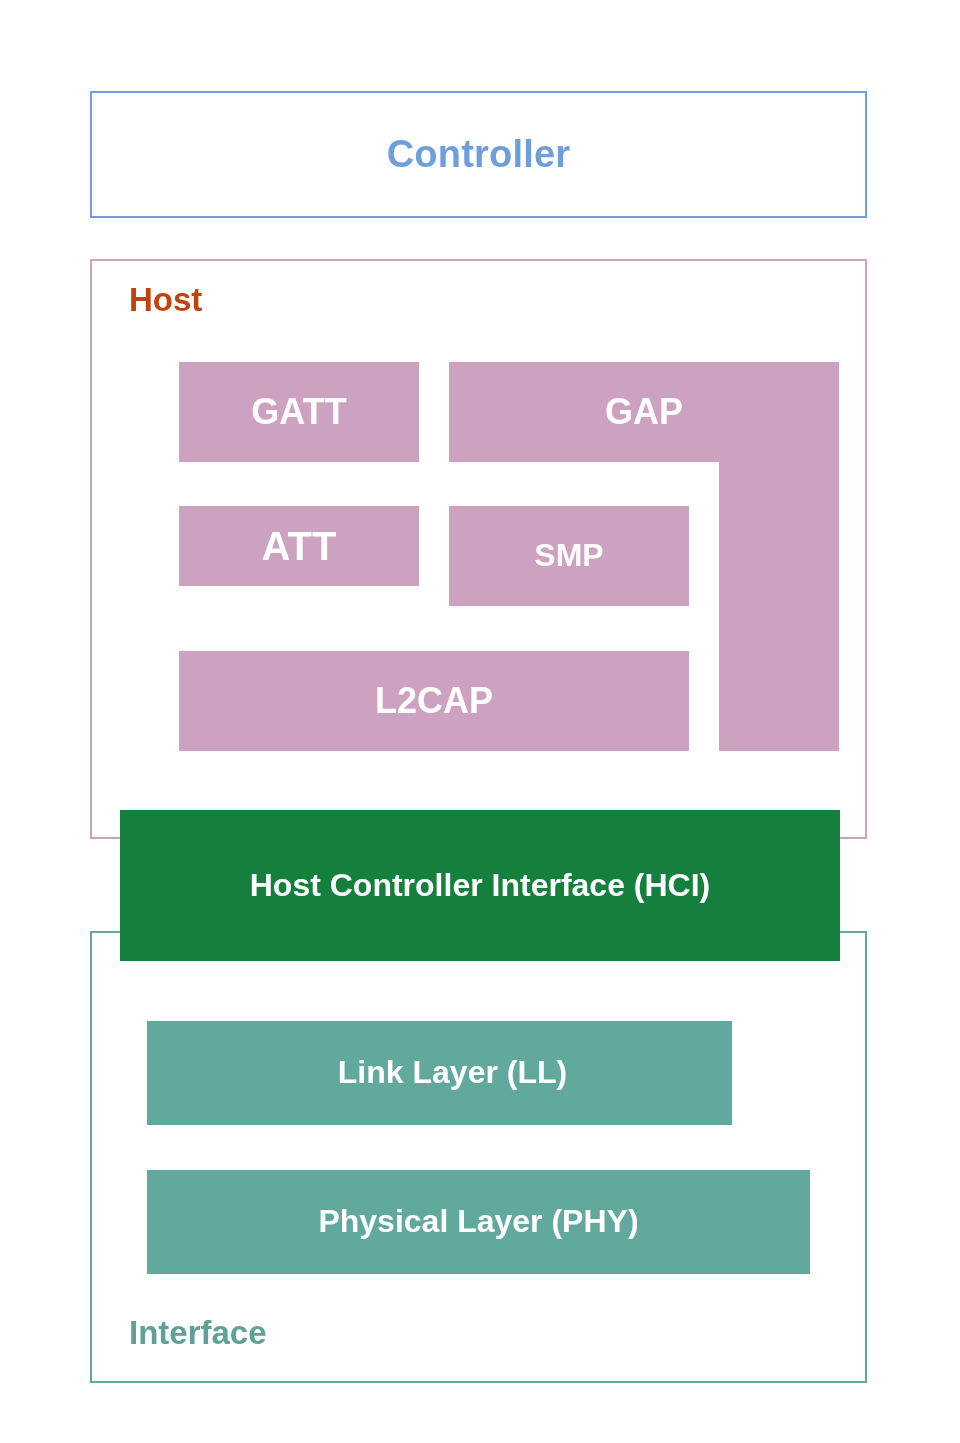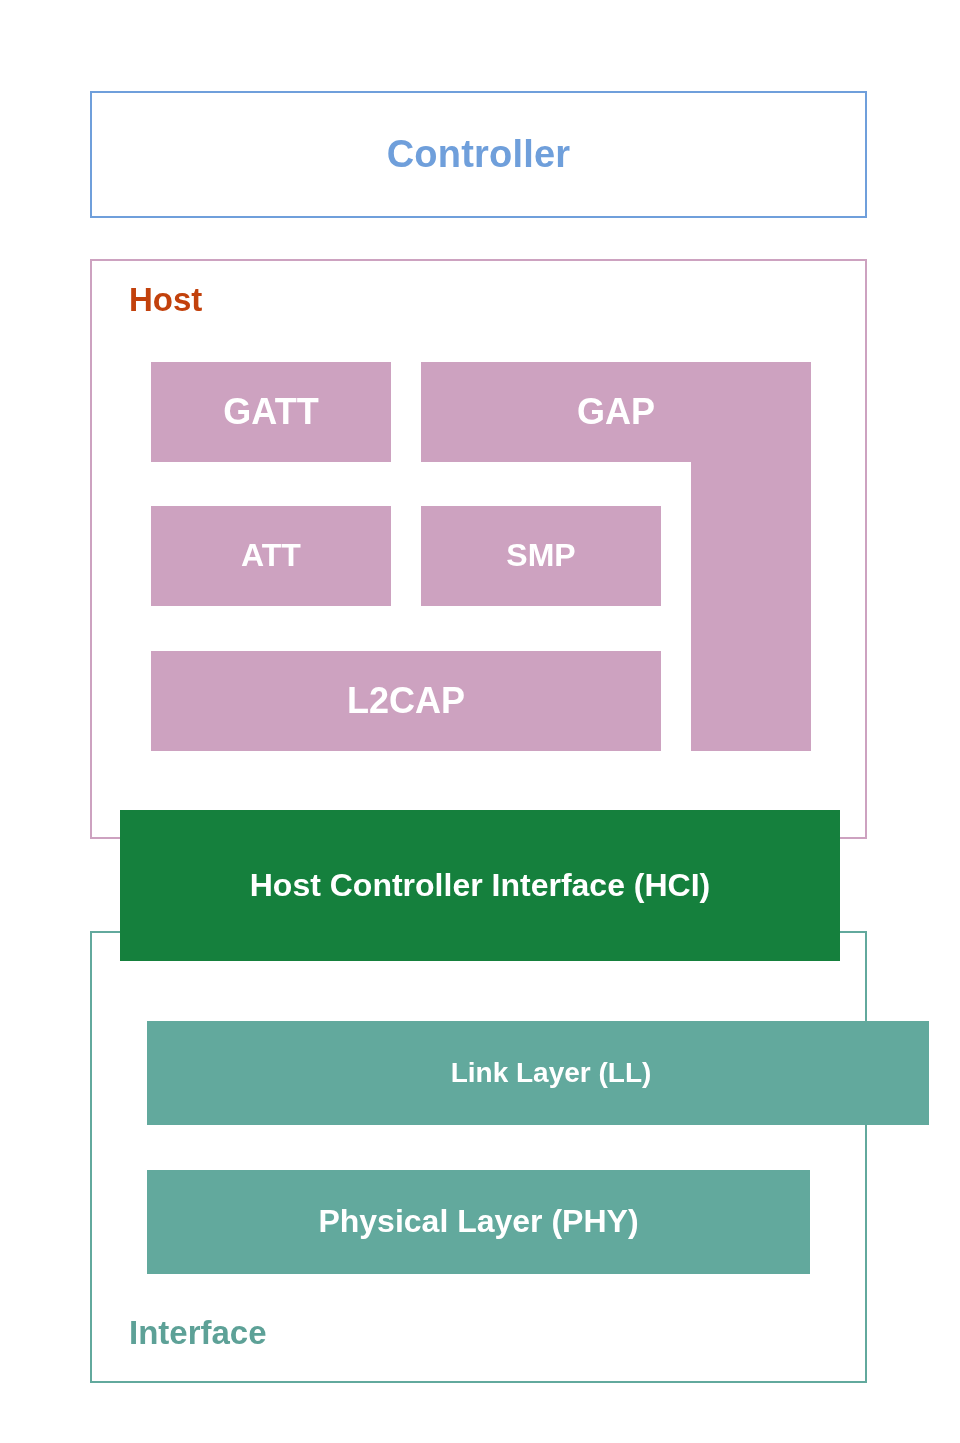--- a/index.html
+++ b/index.html
@@ -83,48 +83,48 @@
   
   .blk {
     display: flex;
     align-items: center;
     justify-content: center;
     color: #ffffff;
     font-weight: bold;
     text-align: center;
     line-height: 1.05;
   }
-  .blk-pink  { background: #cda2c0; }
+  .blk-pink  { background: #cda2c0; margin-left: 28px; }
   .blk-red   { background: #15803d; }
   .blk-teal  { background: #62a99d; }
 
   
   .b-gatt  { left: 151px; top: 362px; width: 240px; height: 100px; font-size: 36px; }
-  .b-att   { left: 151px; top: 506px; width: 240px; height: 100px; font-size: 32px; }
+  .b-att   { left: 151px; top: 506px; width: 240px; height: 80px; font-size: 40px; }
   .b-smp   { left: 421px; top: 506px; width: 240px; height: 100px; font-size: 32px; }
   .b-l2cap { left: 151px; top: 651px; width: 510px; height: 100px; font-size: 36px; }
 
   
   .b-gap-arm {
     left: 421px; top: 362px; width: 390px; height: 100px;
     font-size: 36px;
   }
   .b-gap-leg {
     left: 691px; top: 455px; width: 120px; height: 296px;
   }
 
   
   .b-hci {
     left: 120px; top: 810px; width: 720px; height: 151px;
     font-size: 32px;
     z-index: 5;
   }
 
   
-  .b-ll  { left: 147px; top: 1021px; width: 782px; height: 104px; font-size: 28px; padding-left: 26px; }
+  .b-ll  { left: 147px; top: 1021px; width: 585px; height: 104px; font-size: 32px; padding-left: 26px; }
   .b-phy { left: 147px; top: 1170px; width: 663px; height: 104px; font-size: 32px; }
 </style>
 </head>
 <body>
 
 <div id="stack">
 
   <div class="abs app-box">
     <span class="app-label">Controller</span>
   </div>

